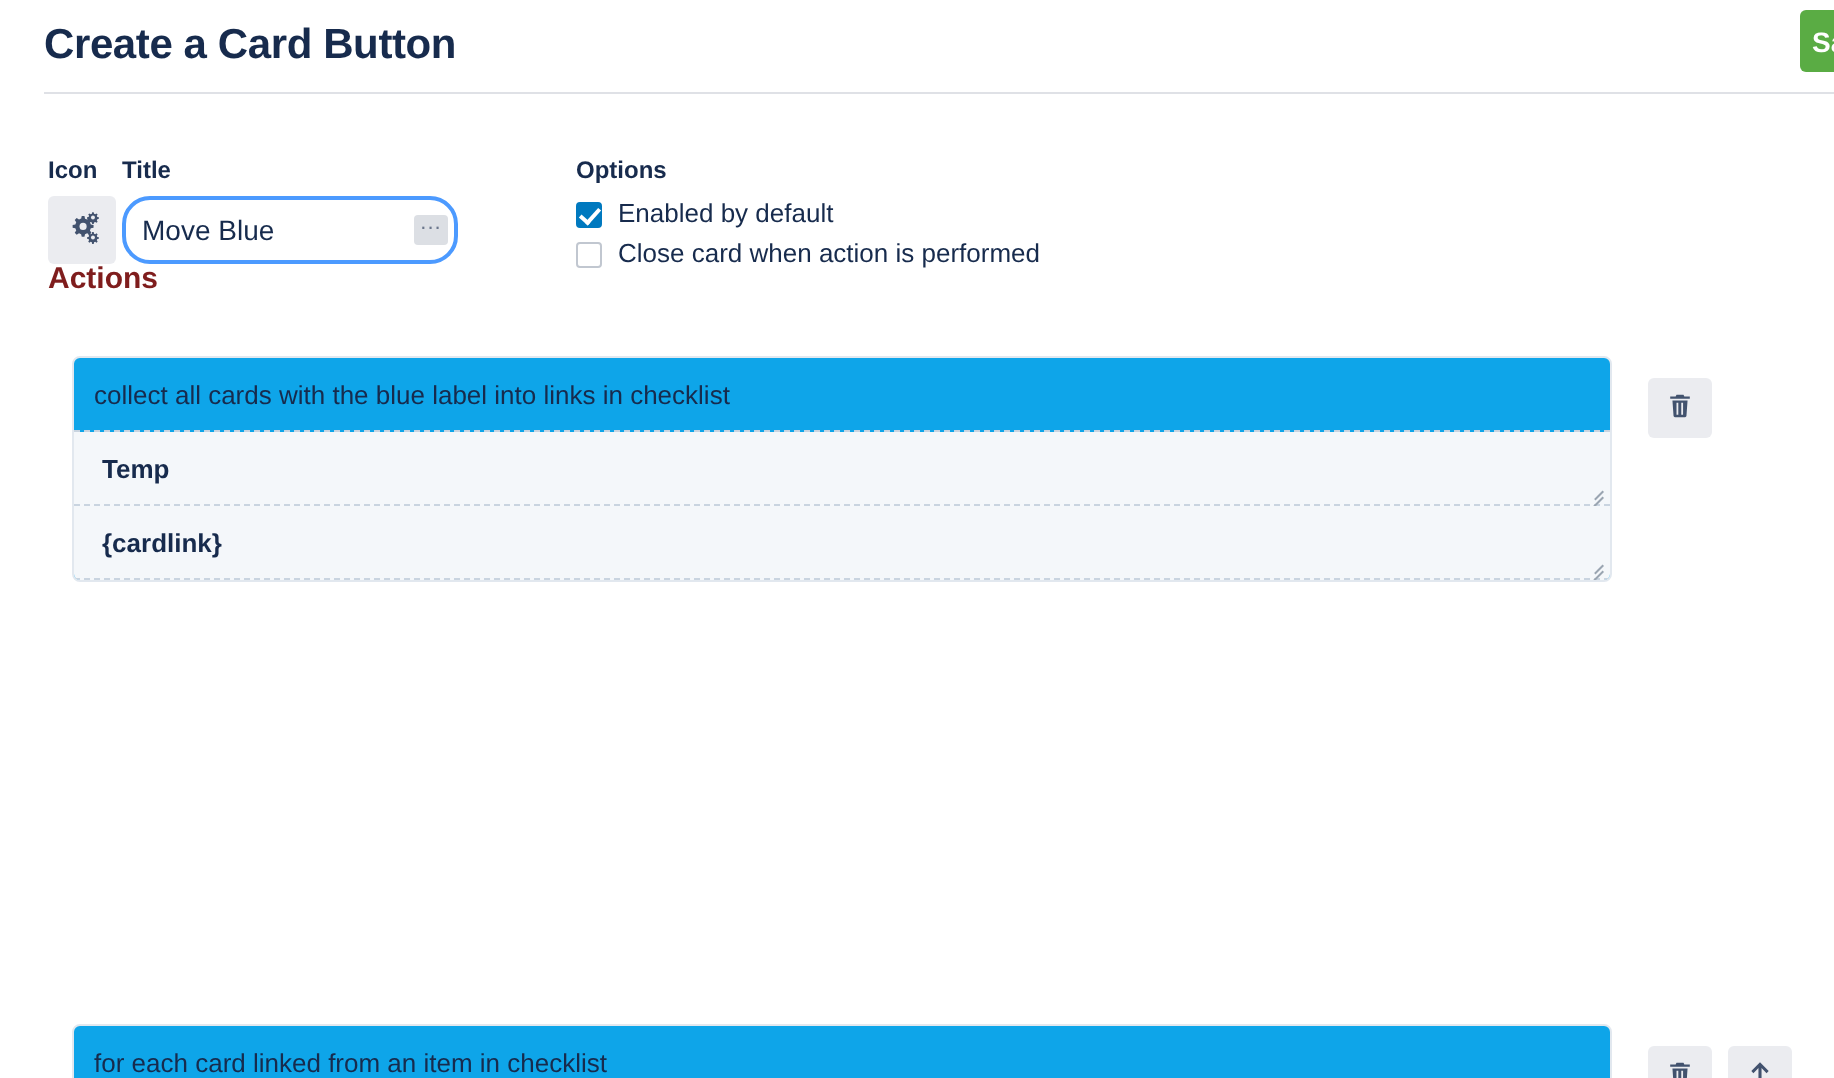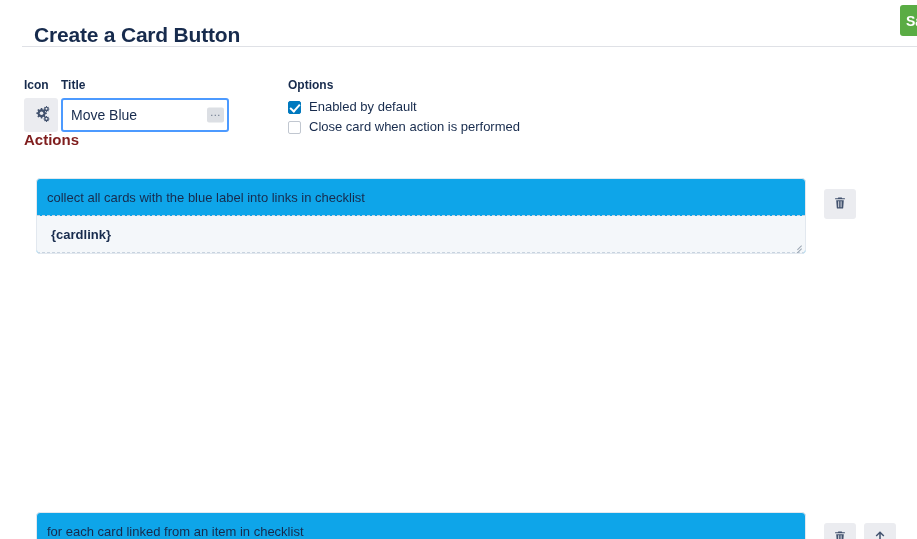--- a/index.html
+++ b/index.html
@@ -22,21 +22,21 @@
     padding: 10px 22px 0 22px;
     height: 36px;
     box-sizing: border-box;
   }
   .page-title {
     font-size: 21px;
     font-weight: bold;
     color: #172b4d;
     letter-spacing: -0.2px;
     line-height: 26px;
-    margin: 12px;
+    margin: 0;
   }
   .save-button {
     position: absolute;
     top: 5px;
     left: 900px;
     width: 46px;
     height: 31px;
     background: #5aac44;
     border: none;
     border-radius: 3px;
@@ -93,21 +93,21 @@
   .title-input-wrap {
     position: relative;
     width: 168px;
     height: 34px;
   }
   .title-input {
     width: 100%;
     height: 100%;
     box-sizing: border-box;
     border: 2px solid #4c9aff;
-    border-radius: 3px;
+    border-radius: 14px;
     background: #ffffff;
     font-family: "Liberation Sans", sans-serif;
     font-size: 14px;
     color: #172b4d;
     padding: 0 30px 0 8px;
     outline: none;
   }
   .title-ellipsis-btn {
     position: absolute;
     right: 5px;
@@ -323,20 +323,27 @@
 
 </div>
 
 <div class="actions-heading">Actions</div>
 
 <div class="actions-area" id="actions-area">
     <div class="action-block" style="height: 154px;">
       <div class="action-card" style="top: 0px;">
         <div class="act-row text">
           <span>collect all cards with the blue label into links in checklist</span>
+        </div>
+        <div class="act-row value">
+          <span>Temp</span>
+          <span class="grip">
+            <i></i>
+            <i></i>
+          </span>
         </div>
         <div class="act-row value">
           <span>{cardlink}</span>
           <span class="grip">
             <i></i>
             <i></i>
           </span>
         </div>
       </div>
       <div class="row-buttons" style="top: 11px;">

